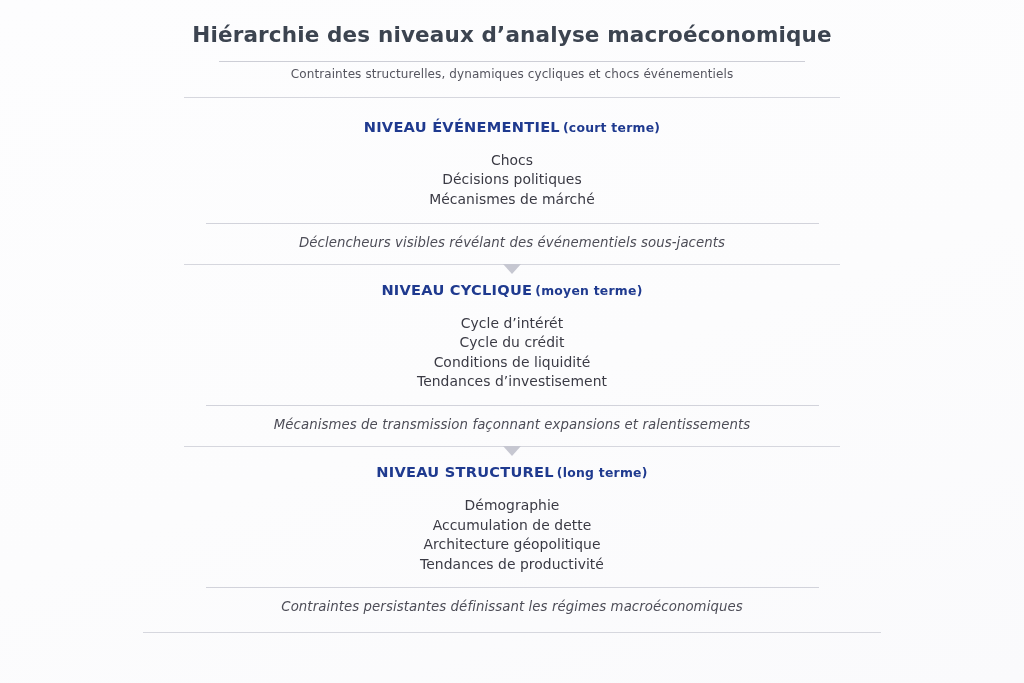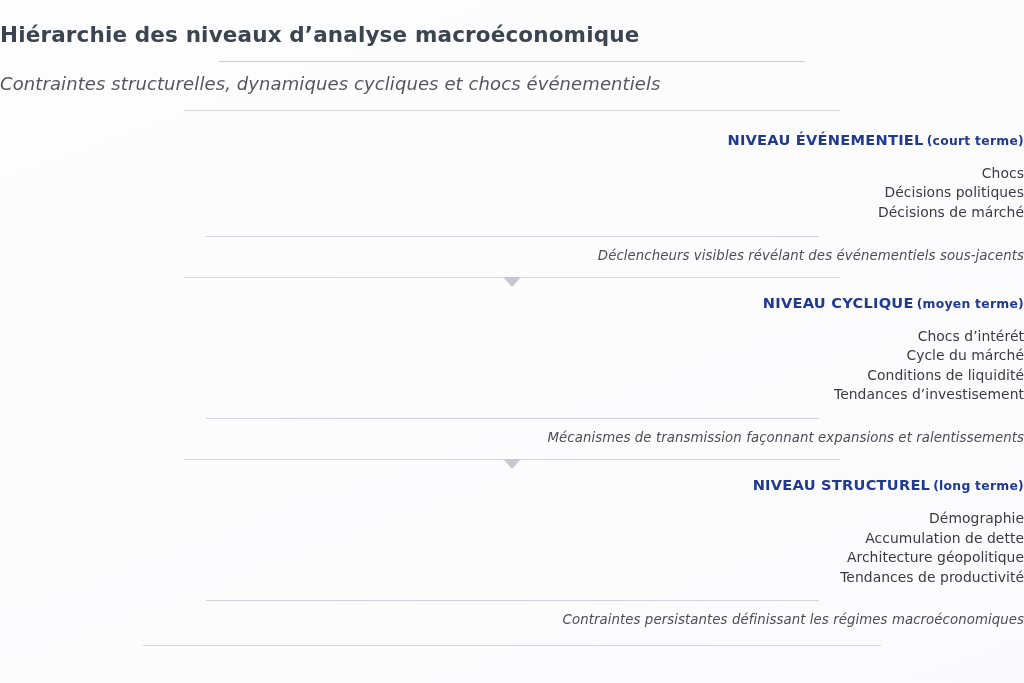--- a/index.html
+++ b/index.html
@@ -18,41 +18,40 @@
     position: relative;
     width: 1024px;
     height: 683px;
     box-sizing: border-box;
     background: linear-gradient(160deg, #fdfdfe 0%, #fcfcfd 55%, #fafafc 100%);
   }
 
   
   .header {
     padding-top: 22px;
-    text-align: left;
+    text-align: center;
   }
   .doc-title {
     font-size: 21.5px;
     font-weight: bold;
     color: #3c4450;
     letter-spacing: 0.15px;
     line-height: 1.2;
     margin: 0;
   }
   .title-rule {
     width: 586px;
     height: 1px;
     margin: 13px auto 0 auto;
     background: #cdced6;
   }
   .subtitle {
-    font-size: 18px;
-    font-style: italic;
+    font-size: 12px;
     color: #55555f;
-    margin-top: 11px;
+    margin-top: 5px;
     letter-spacing: 0.1px;
   }
 
   
   .rule-wide {
     position: relative;
     width: 656px;
     height: 1px;
     margin: 0 auto;
     background: #d6d7de;
@@ -70,21 +69,21 @@
     top: 0;
     width: 0;
     height: 0;
     transform: translateX(-50%);
     border-left: 9px solid transparent;
     border-right: 9px solid transparent;
     border-top: 10px solid #c6c7d1;
   }
 
   
-  .level { text-align: right; }
+  .level { text-align: center; }
 
   .level-heading {
     color: #1f3a8f;
     font-weight: bold;
     letter-spacing: 0.25px;
     line-height: 1;
   }
   .level-heading .lv-name {
     font-size: 14.6px;
   }
@@ -147,42 +146,42 @@
 
   <div class="level">
     <div class="sp-head-top"></div>
     <div class="level-heading">
       <span class="lv-name">NIVEAU ÉVÉNEMENTIEL</span><span class="lv-term">(court terme)</span>
     </div>
     <div class="sp-head-items"></div>
     <ul class="item-list">
       <li>Chocs</li>
       <li>Décisions politiques</li>
-      <li>Décisions de márché</li>
+      <li>Mécanismes de márché</li>
     </ul>
     <div class="sp-items-rule"></div>
     <div class="rule-inner"></div>
     <div class="sp-rule-note"></div>
     <div class="level-note">Déclencheurs visibles révélant des événementiels sous-jacents</div>
     <div class="sp-note-rule"></div>
   </div>
 
   <div class="rule-wide">
     <span class="arrow-down"></span>
   </div>
 
   <div class="level">
     <div class="sp-rule-head"></div>
     <div class="level-heading">
       <span class="lv-name">NIVEAU CYCLIQUE</span><span class="lv-term">(moyen terme)</span>
     </div>
     <div class="sp-head-items"></div>
     <ul class="item-list">
-      <li>Chocs d’intérét</li>
-      <li>Cycle du márché</li>
+      <li>Cycle d’intérét</li>
+      <li>Cycle du crédit</li>
       <li>Conditions de liquidité</li>
       <li>Tendances d’investisement</li>
     </ul>
     <div class="sp-items-rule"></div>
     <div class="rule-inner"></div>
     <div class="sp-rule-note"></div>
     <div class="level-note">Mécanismes de transmission façonnant expansions et ralentissements</div>
     <div class="sp-note-rule"></div>
   </div>
 

